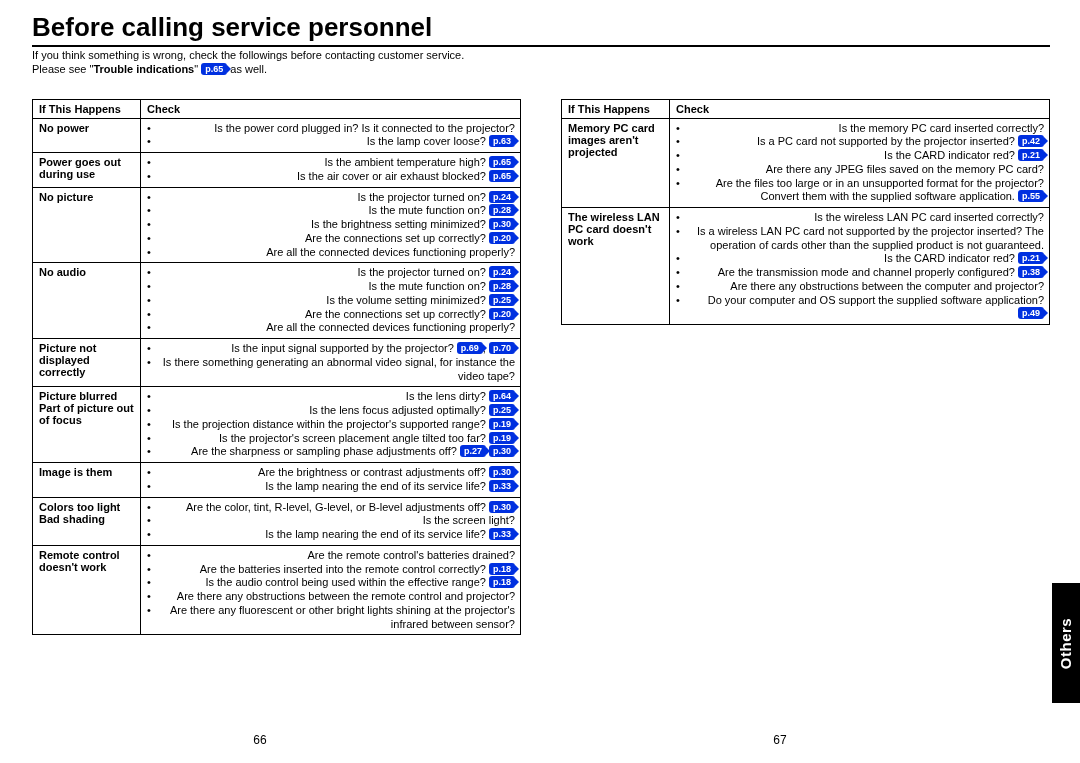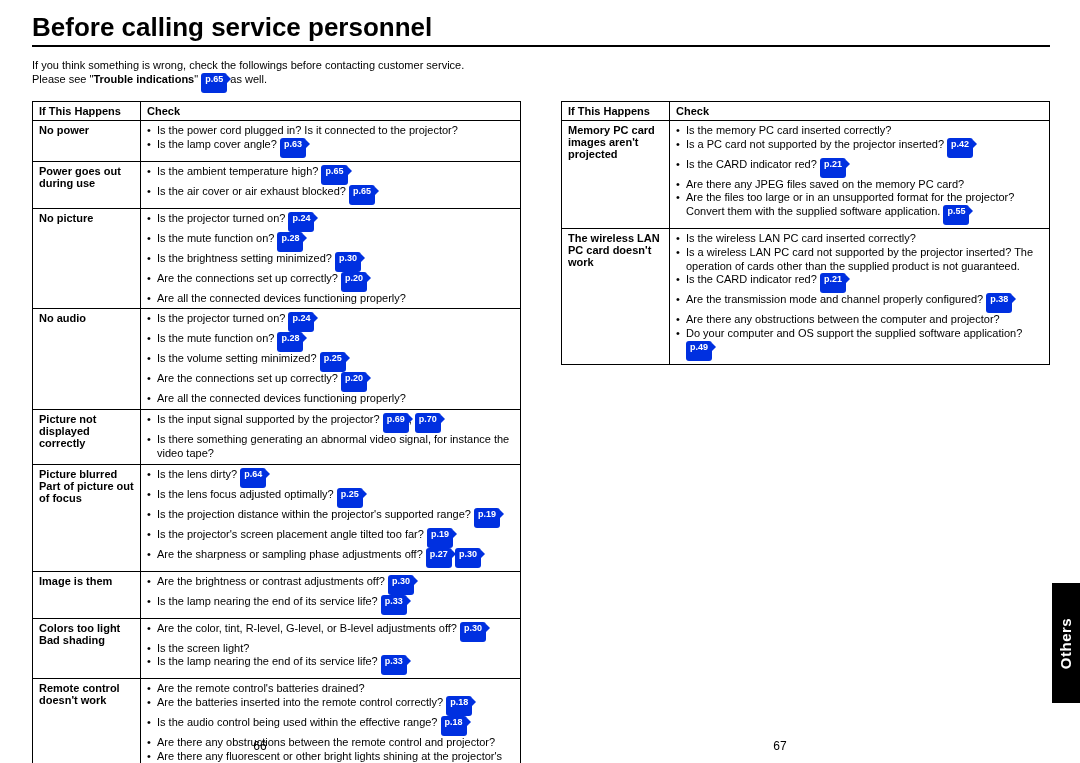--- a/index.html
+++ b/index.html
@@ -15,31 +15,31 @@
     padding: 12px 30px 0 32px;
     display: flex;
     flex-direction: column;
     height: 100%;
   }
   .title {
     font-size: 26px;
     font-weight: bold;
     border-bottom: 2px solid #000;
     padding-bottom: 2px;
-    margin-bottom: 12px;
+    margin-bottom: 2px;
   }
   .intro {
     font-size: 11px;
     line-height: 1.25;
   }
   .intro b { font-weight: bold; }
   .columns {
     display: flex;
     gap: 40px;
-    margin-top: 8px;
+    margin-top: 22px;
   }
   .col {
     width: 490px;
   }
   table {
     border-collapse: collapse;
     width: 100%;
     font-size: 11px;
   }
   th, td {
@@ -55,34 +55,35 @@
   th.col-symptom { width: 108px; }
   td.symptom { font-weight: bold; }
   ul.check {
     list-style: none;
     padding-left: 0;
   }
   ul.check li {
     position: relative;
     padding-left: 10px;
     line-height: 1.25;
+    text-align: right;
   }
   ul.check li::before {
     content: "•";
     position: absolute;
     left: 0;
     top: 0;
   }
   .pref {
     display: inline-block;
     background: #0030e0;
     color: #fff;
     font-size: 9px;
     font-weight: bold;
-    padding: 0 4px 8px 4px;
+    padding: 0 4px 0 4px;
     border-radius: 3px;
     line-height: 12px;
     vertical-align: 1px;
     position: relative;
   }
   .pref::after{
     content:"";
     position:absolute;
     right:-4px; top:2px;
     border-left:4px solid #0030e0;
@@ -102,21 +103,21 @@
     justify-content: center;
   }
   .side-tab span {
     transform: rotate(-90deg);
     font-weight: bold;
     font-size: 15px;
     letter-spacing: 0.5px;
   }
   .page-numbers {
     position: absolute;
-    bottom: 10px;
+    bottom: 16px;
     left: 0;
     width: 1056px;
     display: flex;
     font-size: 12px;
   }
   .page-numbers .pn {
     width: 520px;
     text-align: center;
   }
 </style>
@@ -138,21 +139,21 @@
             <th class="col-symptom">If  This Happens</th>
             <th>Check</th>
           </tr>
         </thead>
         <tbody id="tbody-left">
             <tr>
               <td class="symptom">No power</td>
               <td>
                 <ul class="check">
                   <li><span>Is the power cord plugged in? Is it connected to the projector?</span></li>
-                  <li><span>Is the lamp cover angle? </span><span class="pref">p.63</span></li>
+                  <li><span>Is the lamp cover loose? </span><span class="pref">p.63</span></li>
                 </ul>
               </td>
             </tr>
             <tr>
               <td class="symptom">Power goes out during use</td>
               <td>
                 <ul class="check">
                   <li><span>Is the ambient temperature high? </span><span class="pref">p.65</span></li>
                   <li><span>Is the air cover or air exhaust blocked? </span><span class="pref">p.65</span></li>
                 </ul>

